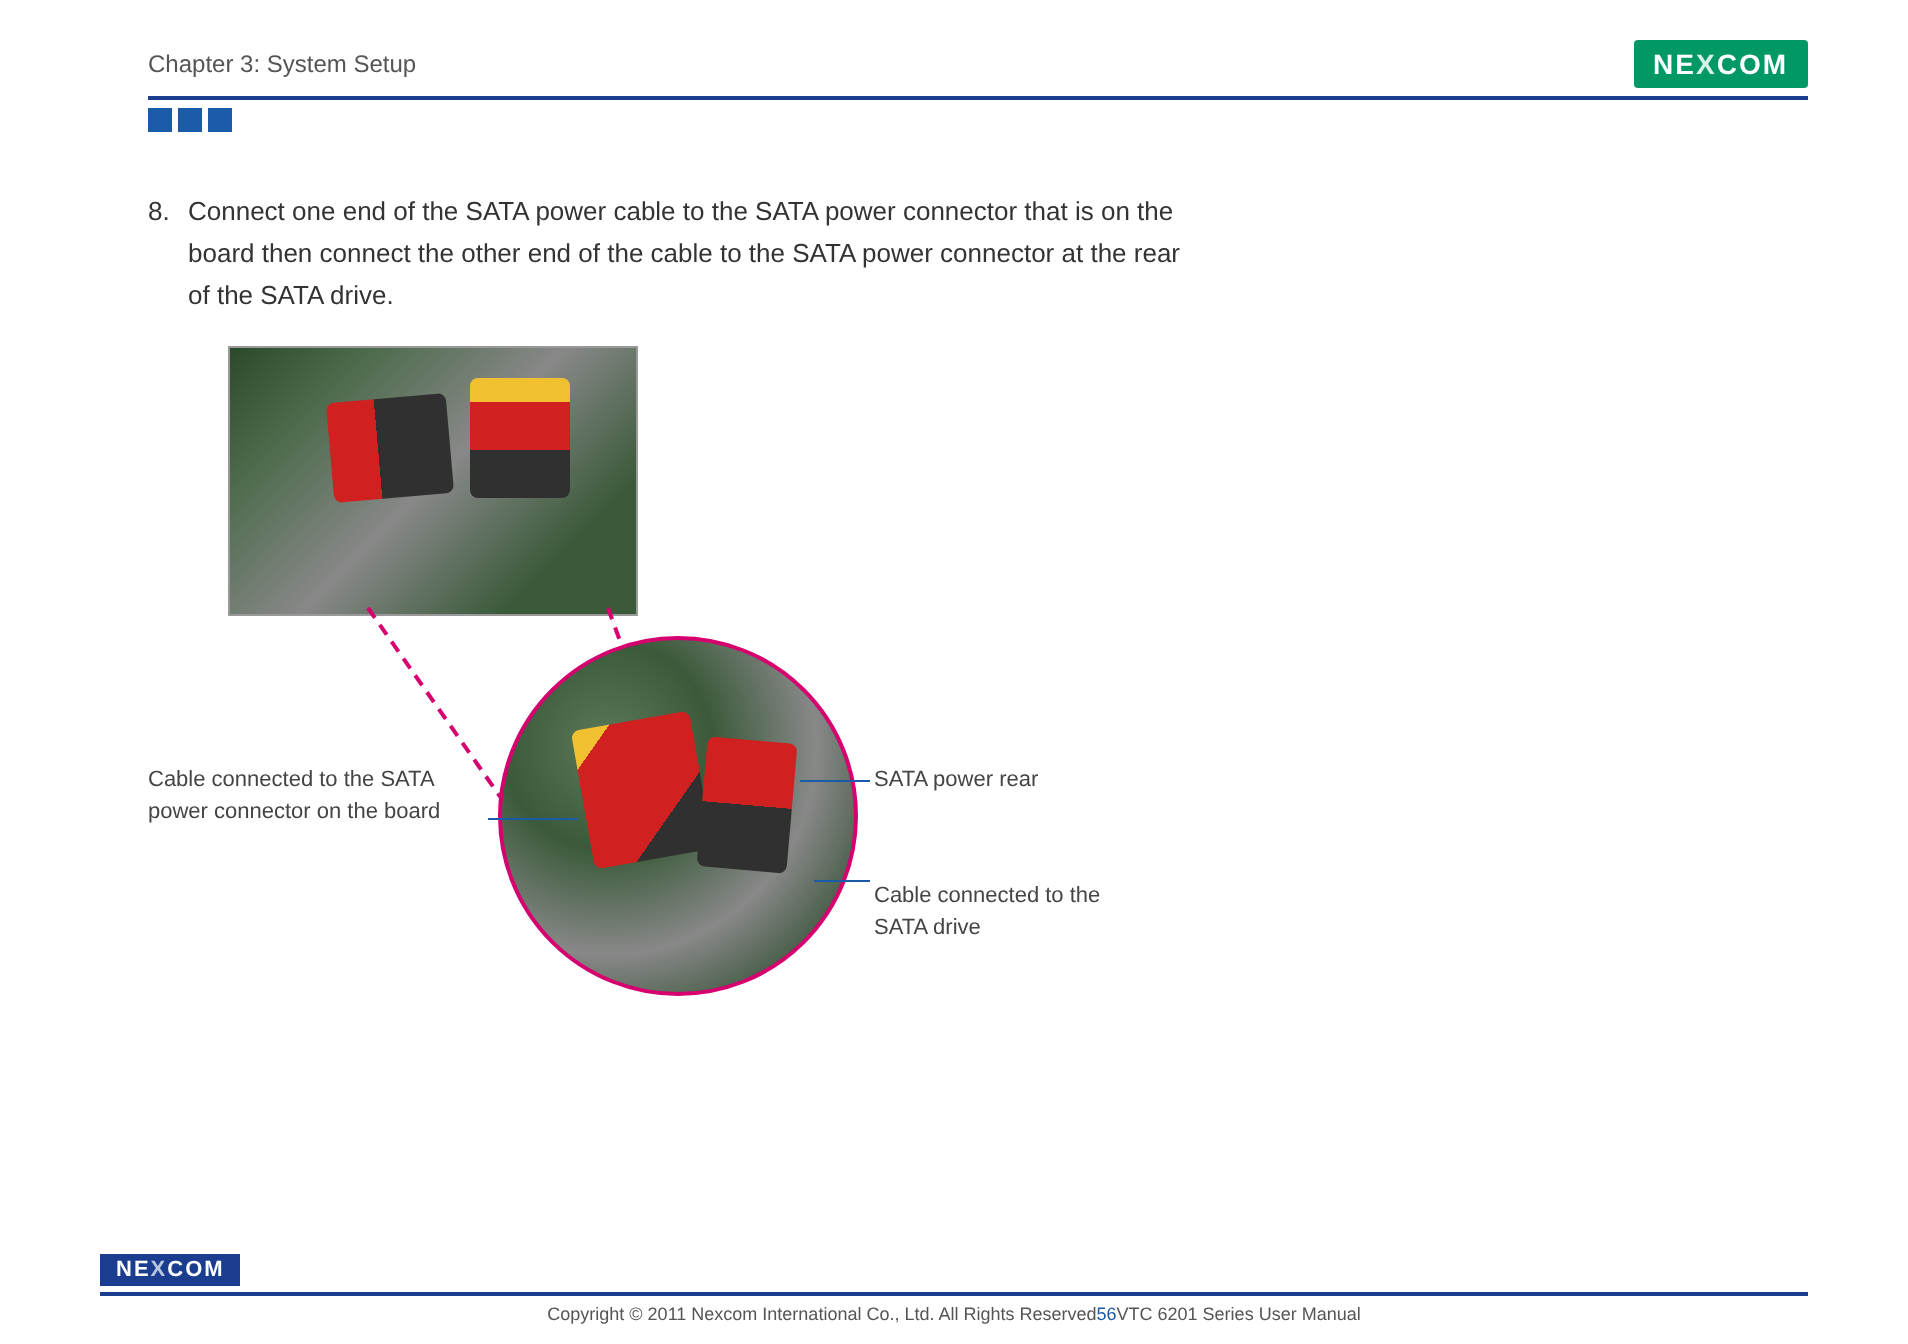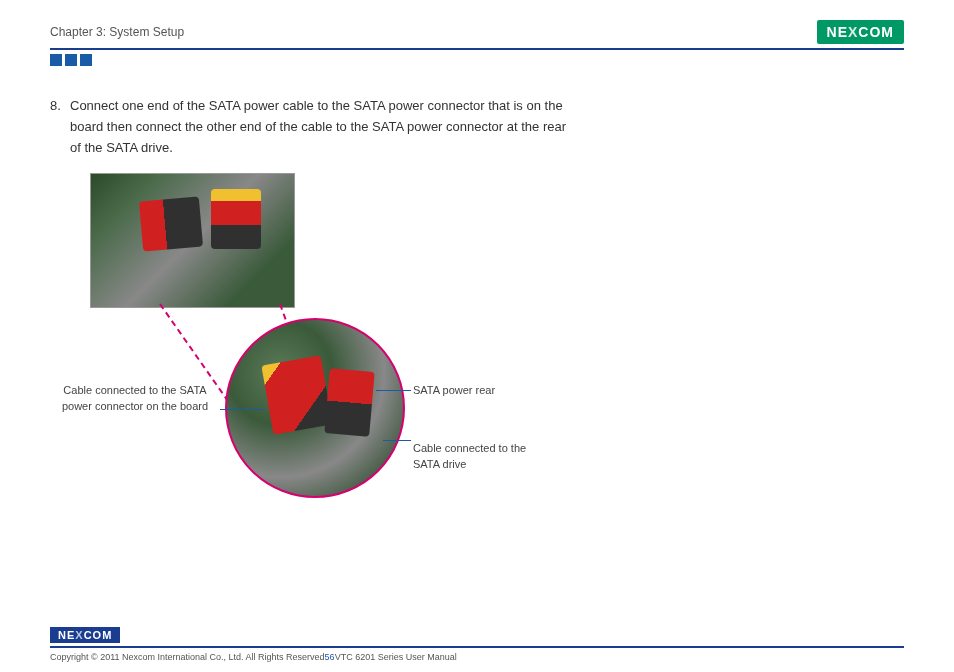--- a/index.html
+++ b/index.html
@@ -1,17 +1,17 @@
 <!DOCTYPE html>
 <html><head>
 <meta charset="utf-8">
 <style>
 *{margin:0;padding:0;box-sizing:border-box}
 body{font-family:"Segoe UI",Arial,sans-serif;background:#fff;width:954px;height:672px;position:relative;color:#333}
-.page{padding:20px 50px 0 50px;height:630px;position:relative}
+.page{padding:20px 50px 0 74px;height:630px;position:relative}
 .header{display:flex;justify-content:space-between;align-items:center;margin-bottom:2px}
 .chapter{font-size:12px;color:#555}
 .logo{background:#009966;color:#fff;font-weight:bold;padding:4px 10px;font-size:14px;letter-spacing:1px;border-radius:2px}
 .logo .x{color:#d8f0e5}
 .hr-top{height:2px;background:#1a3d8f;margin-top:4px}
 .squares{display:flex;gap:3px;margin-top:4px}
 .sq{width:12px;height:12px;background:#1a5ba8}
 .content{margin-top:30px;font-size:13px;color:#333;line-height:1.6}
 .step{display:flex}
 .step-num{width:20px;flex-shrink:0}
@@ -20,30 +20,30 @@
 .photo-rect{position:absolute;left:40px;top:0;width:205px;height:135px;background:linear-gradient(135deg,#2a4a2a 0%,#4a6a4a 20%,#888 50%,#3a5a3a 80%);border:1px solid #999;overflow:hidden}
 .photo-rect::before{content:"";position:absolute;top:25px;left:50px;width:60px;height:50px;background:linear-gradient(90deg,#d02020 40%,#303030 40%);border-radius:4px;transform:rotate(-5deg)}
 .photo-rect::after{content:"";position:absolute;top:15px;left:120px;width:50px;height:60px;background:linear-gradient(180deg,#f0c030 20%,#d02020 20%,#d02020 60%,#303030 60%);border-radius:4px}
 .photo-circ{position:absolute;left:175px;top:145px;width:180px;height:180px;border-radius:50%;border:2px solid #d6006f;background:radial-gradient(circle at 30% 30%,#5a7a5a 0%,#3a5a3a 30%,#888 60%,#2a4a2a 90%);overflow:hidden}
 .photo-circ::before{content:"";position:absolute;top:40px;left:40px;width:60px;height:70px;background:linear-gradient(135deg,#f0c030 15%,#d02020 15%,#d02020 70%,#303030 70%);border-radius:4px;transform:rotate(-10deg)}
 .photo-circ::after{content:"";position:absolute;top:50px;left:100px;width:45px;height:65px;background:linear-gradient(180deg,#d02020 50%,#303030 50%);border-radius:4px;transform:rotate(5deg)}
 .dash-line{position:absolute;border:none;border-top:2px dashed #d6006f;transform-origin:left center}
 .d1{left:110px;top:130px;width:150px;transform:rotate(55deg)}
 .d2{left:230px;top:130px;width:120px;transform:rotate(70deg)}
 .callout{position:absolute;font-size:11px;color:#444;line-height:1.4}
-.c-left{left:0;top:210px;width:170px;text-align:center}
+.c-left{left:0;top:210px;width:170px;text-align:left}
 .c-r1{left:363px;top:210px}
 .c-r2{left:363px;top:268px;width:120px}
 .lead-line{position:absolute;height:1px;background:#1a5ba8}
 .l-left{left:170px;top:236px;width:45px}
 .l-r1{left:326px;top:217px;width:35px}
 .l-r2{left:333px;top:267px;width:28px}
 .footer{position:absolute;bottom:0;left:0;right:0;padding:0 50px 10px 50px}
 .hr-bot{height:2px;background:#1a3d8f;margin-bottom:4px}
-.foot-row{display:flex;justify-content:flex-start;align-items:center;font-size:9px;color:#555}
+.foot-row{display:flex;justify-content:center;align-items:center;font-size:9px;color:#555}
 .foot-logo{background:#1a3d8f;color:#fff;font-weight:bold;padding:2px 8px;font-size:11px;letter-spacing:1px;margin-bottom:3px;display:inline-block}
 .foot-logo .x{color:#b8c8e0}
 .pgnum{color:#1a5ba8;font-size:9px}
 </style>
 </head>
 <body>
 
 <div class="page">
   <div class="header">
     <div class="chapter">Chapter 3: System Setup</div>

